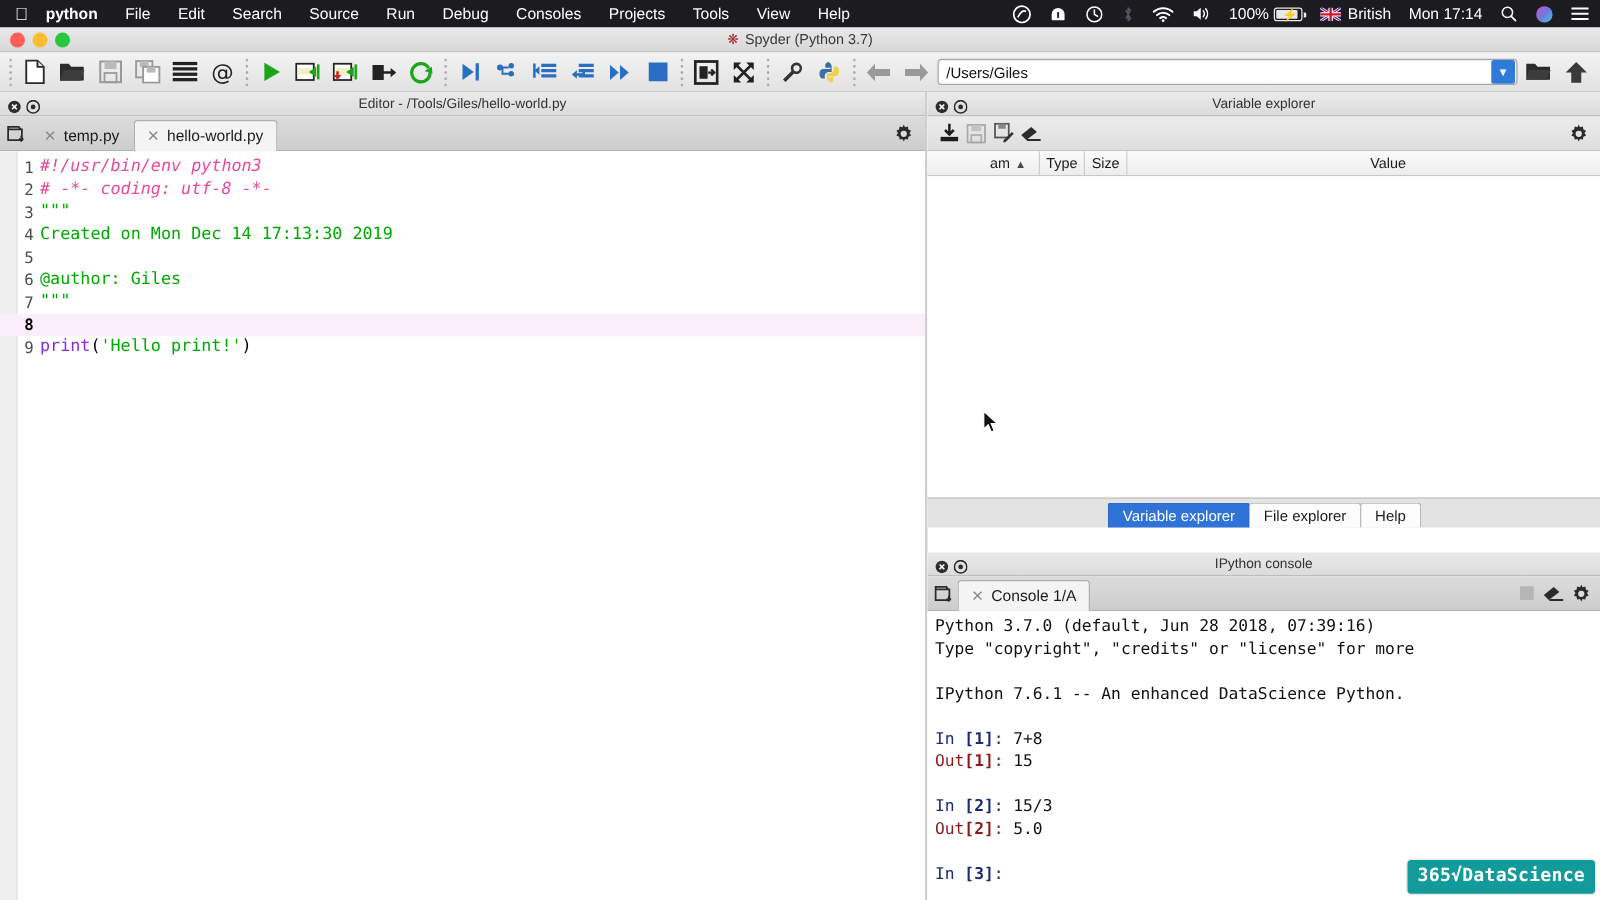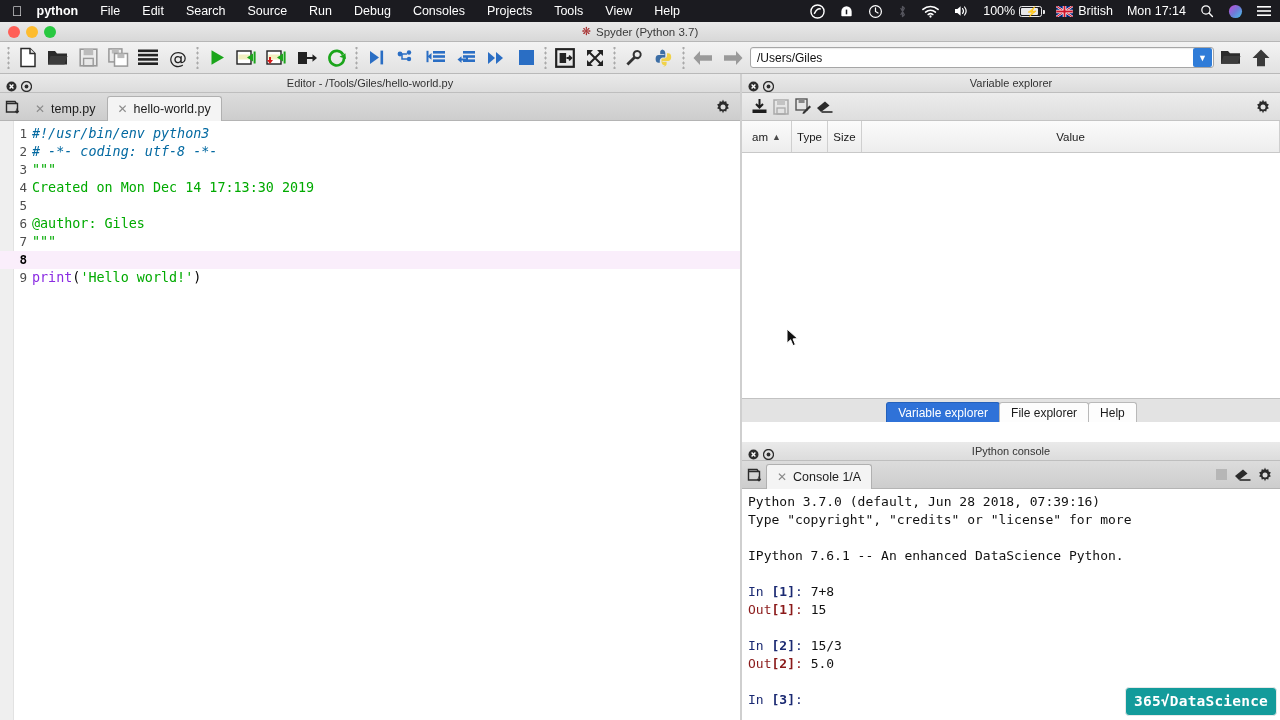--- a/index.html
+++ b/index.html
@@ -138,37 +138,37 @@
   }
   .codelines { position: absolute; left: 0; top: 4px; width: 100%; }
   .cline { height: 18px; display: flex; align-items: center; white-space: pre; }
   .cline.cur { background: #faeefb; }
   .lnum {
     width: 30px; flex: 0 0 30px; text-align: right; padding-right: 3px;
     color: #4d4d4d; font-size: 12.6px;
   }
   .cline.cur .lnum { color: #000; font-weight: bold; }
   .ctext { padding-left: 2px; }
-  .c-comment { color: #0369a1; font-style: italic; }
+  .c-comment { color: #ec4899; font-style: italic; }
   .c-string  { color: #00aa00; }
   .c-kw      { color: #8a2be2; }
   .c-plain   { color: #000; }
 
   
   .ve-toolbar {
     height: 28px; background: linear-gradient(#ececec, #dedede);
     border-bottom: 1px solid #c4c4c4;
     display: flex; align-items: center; padding: 0 6px;
   }
   .ve-toolbar .spacer { flex: 1; }
   .ve-cols {
-    height: 32px; display: flex; align-items: stretch;
+    height: 20px; display: flex; align-items: stretch;
     background: linear-gradient(#fbfbfb, #ededed);
     border-bottom: 1px solid #c8c8c8;
-    font-size: 11.5px; color: #1a1a1a;
+    font-size: 11.5px; color: #1a1a1a; padding-left: 40px;
   }
   .ve-col {
     display: flex; align-items: center; justify-content: center;
     border-right: 1px solid #cfcfcf; gap: 4px;
   }
   .ve-body { background: #fff; height: 251px; position: relative; }
 
   .bottom-tabs {
     position: absolute; left: 0; bottom: 0; width: 100%; height: 24px;
     background: #e3e3e3; border-top: 1px solid #c2c2c2;
@@ -566,21 +566,21 @@
       <div class="leftstrip"></div>
       <div class="codelines" id="codelines">
           <div class="cline"><span class="lnum">1</span><span class="ctext"><span class="c-comment">#!/usr/bin/env python3</span></span></div>
           <div class="cline"><span class="lnum">2</span><span class="ctext"><span class="c-comment"># -*- coding: utf-8 -*-</span></span></div>
           <div class="cline"><span class="lnum">3</span><span class="ctext"><span class="c-string">"""</span></span></div>
           <div class="cline"><span class="lnum">4</span><span class="ctext"><span class="c-string">Created on Mon Dec 14 17:13:30 2019</span></span></div>
           <div class="cline"><span class="lnum">5</span><span class="ctext"><span class="c-string"></span></span></div>
           <div class="cline"><span class="lnum">6</span><span class="ctext"><span class="c-string">@author: Giles</span></span></div>
           <div class="cline"><span class="lnum">7</span><span class="ctext"><span class="c-string">"""</span></span></div>
           <div class="cline cur"><span class="lnum">8</span><span class="ctext"><span class="c-plain"></span></span></div>
-          <div class="cline"><span class="lnum">9</span><span class="ctext"><span class="c-kw">print</span><span class="c-plain">(</span><span class="c-string">'Hello world!'</span><span class="c-plain">)</span></span></div>
+          <div class="cline"><span class="lnum">9</span><span class="ctext"><span class="c-kw">print</span><span class="c-plain">(</span><span class="c-string">'Hello print!'</span><span class="c-plain">)</span></span></div>
         </div>
     </div>
   </div>
 
   <div class="varexp-pane">
     <div class="pane-head">
       <div class="hbtns">
         <span class="hbtn">
           <svg width="11" height="11" viewBox="0 0 11 11">
               <circle cx="5.5" cy="5.5" r="5" fill="#2d2d2d"></circle>

